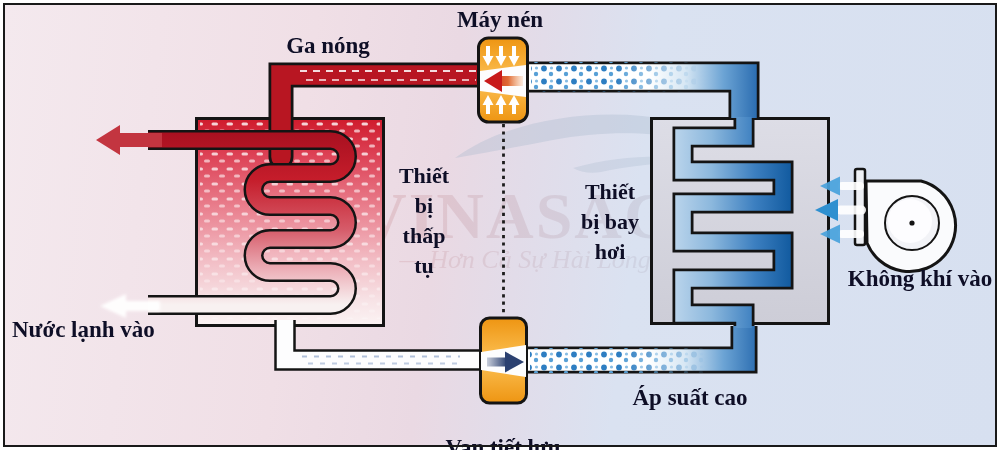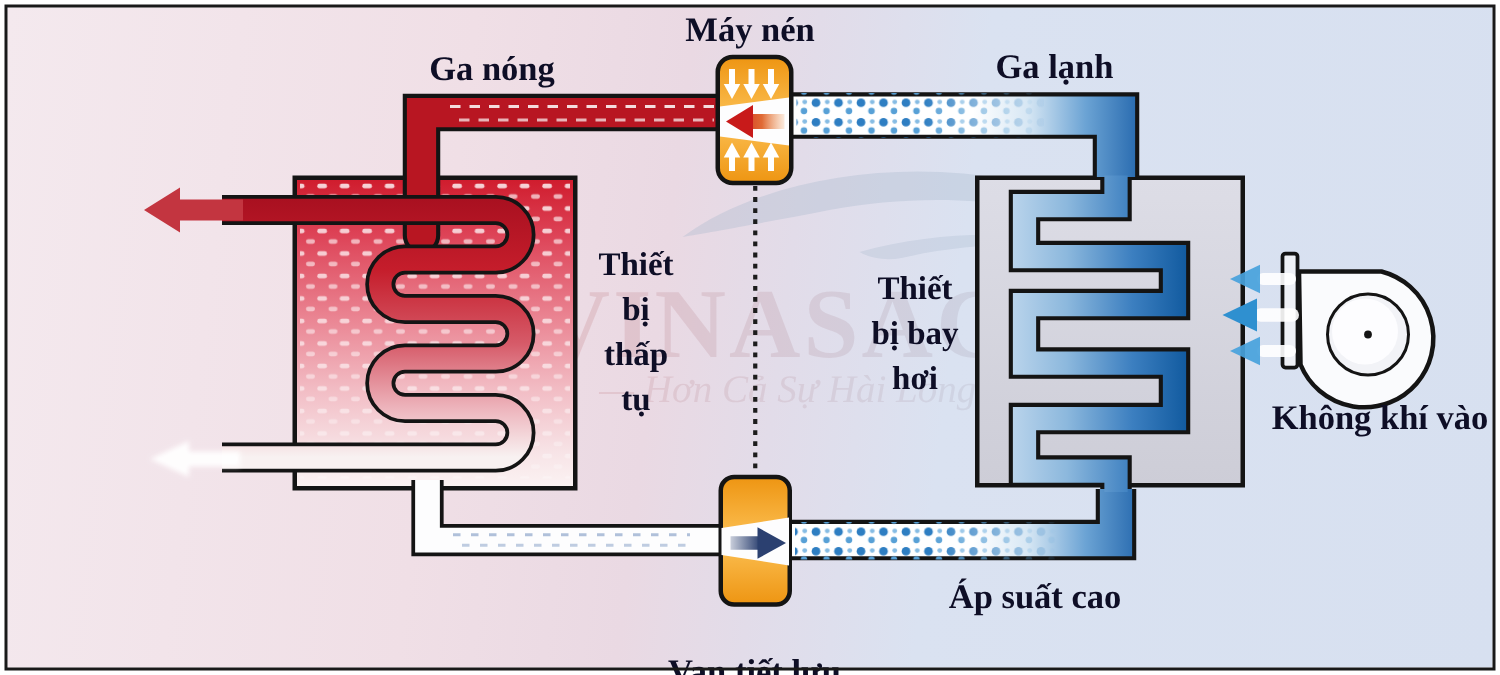--- a/index.html
+++ b/index.html
@@ -213,21 +213,21 @@
       <polygon points="820,186 840,176.5 840,195.5" fill="#48a2dc" opacity="0.92"></polygon>
       <rect x="836" y="205.5" width="30" height="9" rx="4.5" fill="#ffffff" opacity="0.9"></rect>
       <polygon points="815,210 838,199 838,221" fill="#2f90d0"></polygon>
       <rect x="838" y="230" width="26" height="8" rx="4" fill="#ffffff" opacity="0.9"></rect>
       <polygon points="820,234 840,224.5 840,243.5" fill="#48a2dc" opacity="0.92"></polygon>
     </g>
   </svg>
 
   <div class="lbl center" style="left:328px;top:33px;">Ga nóng</div>
   <div class="lbl center" style="left:500px;top:7px;">Máy nén</div>
-  <div class="lbl center" style="left:703px;top:32px;">Ga lạnh</div>
+  <div class="lbl" style="left:12px;top:317px;">Nước lạnh vào</div>
   <div class="lbl center blk" style="left:424px;top:161px;">
     <div>Thiết</div>
     <div>bị</div>
     <div>thấp</div>
     <div>tụ</div>
   </div>
   <div class="lbl center blk" style="left:610px;top:177px;">
     <div>Thiết</div>
     <div>bị bay</div>
     <div>hơi</div>

